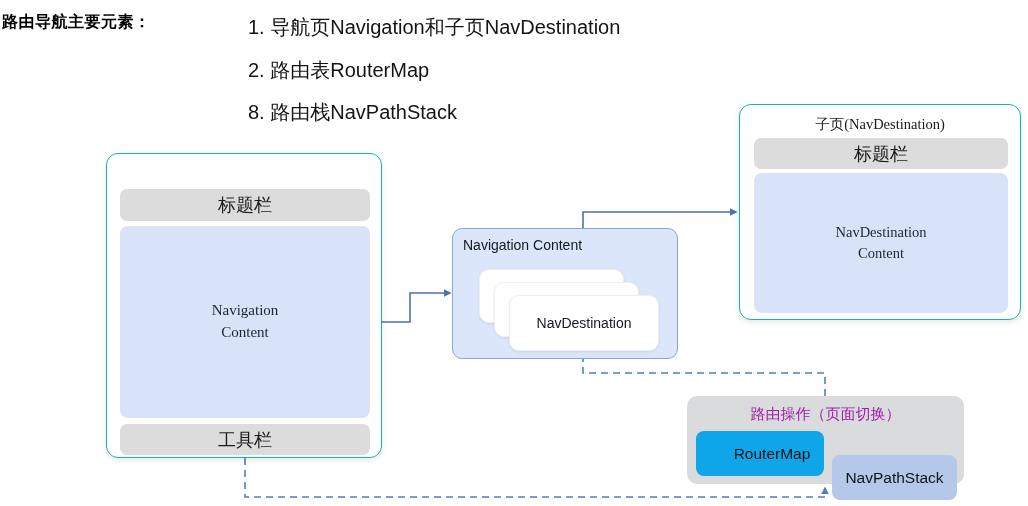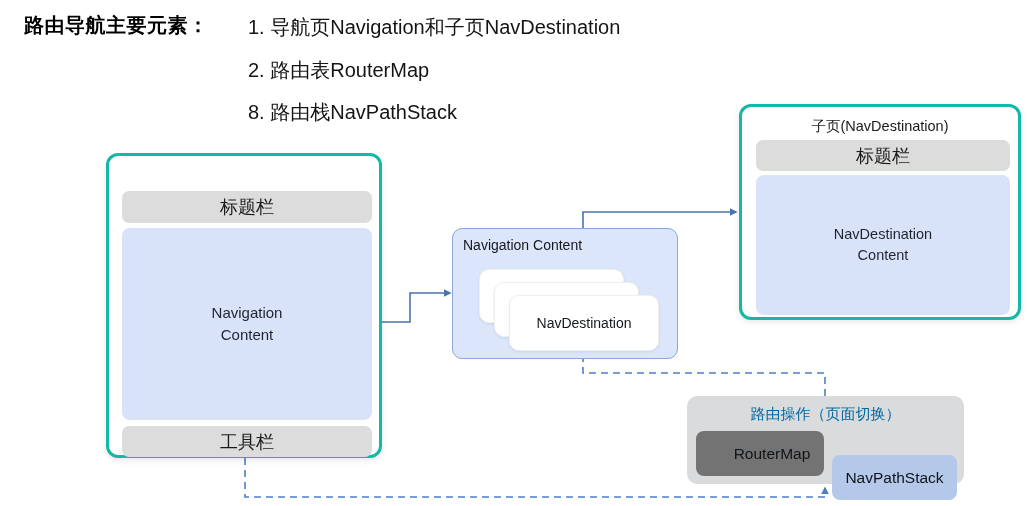--- a/index.html
+++ b/index.html
@@ -8,39 +8,40 @@
     position: relative;
     width: 1028px; height: 506px;
     background: #ffffff;
     font-family: "Liberation Sans", sans-serif;
     color: #111;
     overflow: hidden;
   }
 
   
   .page-title {
-    position: absolute; left: 24px; top: 12px;
-    font-size: 20px; font-weight: 700; color: #000;
+    position: absolute; left: 2px; top: 12px;
+    font-size: 16px; font-weight: 700; color: #000;
     letter-spacing: 0.5px;
   }
   .legend-item {
     position: absolute; left: 248px;
     font-size: 20px; color: #141414;
   }
   .legend-item.i0 { top: 14px; }
   .legend-item.i1 { top: 57px; }
   .legend-item.i2 { top: 99px; }
 
   
   .whitebox {
     position: absolute;
     background: #ffffff;
-    border: 3px solid #14b8a6;
+    border: 1px solid #14b8a6;
     border-radius: 12px;
     box-shadow: 0 2px 6px rgba(0,0,0,0.10);
+    font-family: Liberation Serif, serif;
   }
   .box-title {
     position: absolute; left: 0; right: 0; text-align: center;
     font-size: 15px; color: #1a1a1a;
   }
   .graybar {
     position: absolute;
     background: #dcdcdd;
     border-radius: 7px;
     display: flex; align-items: center; justify-content: center;
@@ -95,28 +96,28 @@
   #destbox .box-title { top: 10px; font-size: 14.5px; }
   #destbox .graybar.titlebar { left: 14px; top: 33px; width: 254px; height: 31px; }
   #destbox .bluepanel        { left: 14px; top: 68px; width: 254px; height: 140px; font-size: 14.5px; }
 
   
   #routebox {
     position: absolute; left: 687px; top: 396px; width: 277px; height: 88px;
     background: #dadbdc;
     border-radius: 10px;
   }
-  #routebox .box-title { top: 9px; font-size: 15px; color: #0369a1; }
+  #routebox .box-title { top: 9px; font-size: 15px; color: #a21caf; }
   .routebtn {
     position: absolute; top: 35px; height: 45px;
     border-radius: 8px;
     display: flex; align-items: center; justify-content: center;
     font-size: 15.5px; color: #101418;
   }
-  #btn-routermap    { left: 9px;   width: 128px; background: #737373; padding-left: 24px; }
+  #btn-routermap    { left: 9px;   width: 128px; background: #0ea5e9; padding-left: 24px; }
   #btn-navpathstack { left: 145px; width: 125px; background: #b4c8ea; margin-top: 24px; }
 
   
   #connectors {
     position: absolute; left: 0; top: 0;
     width: 1028px; height: 506px;
     pointer-events: none;
   }
 </style>
 </head>

